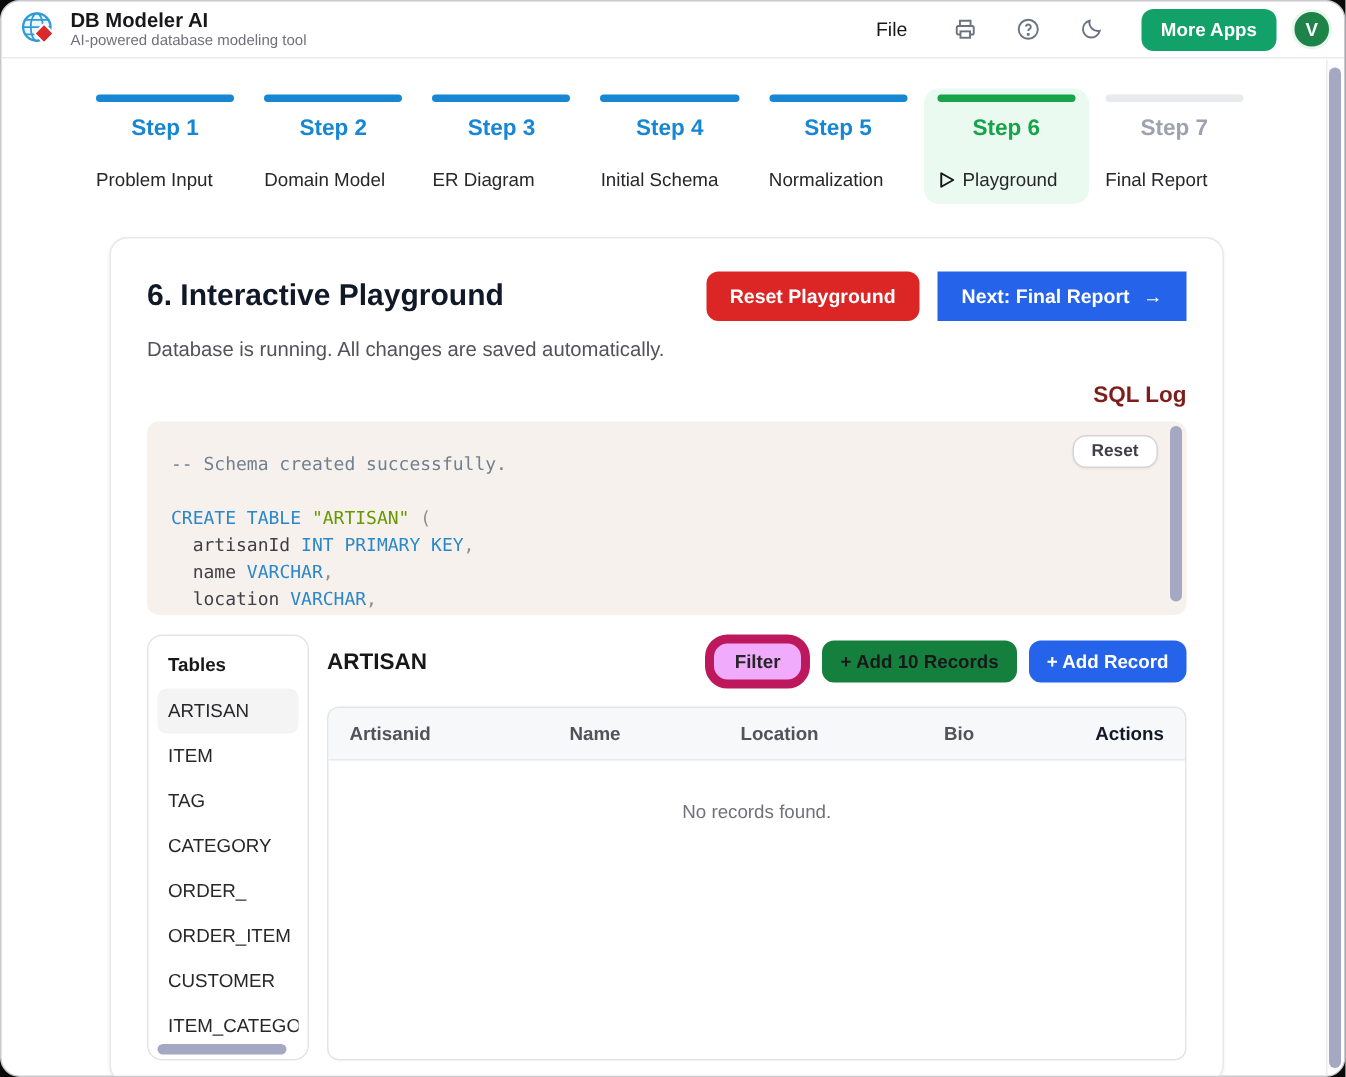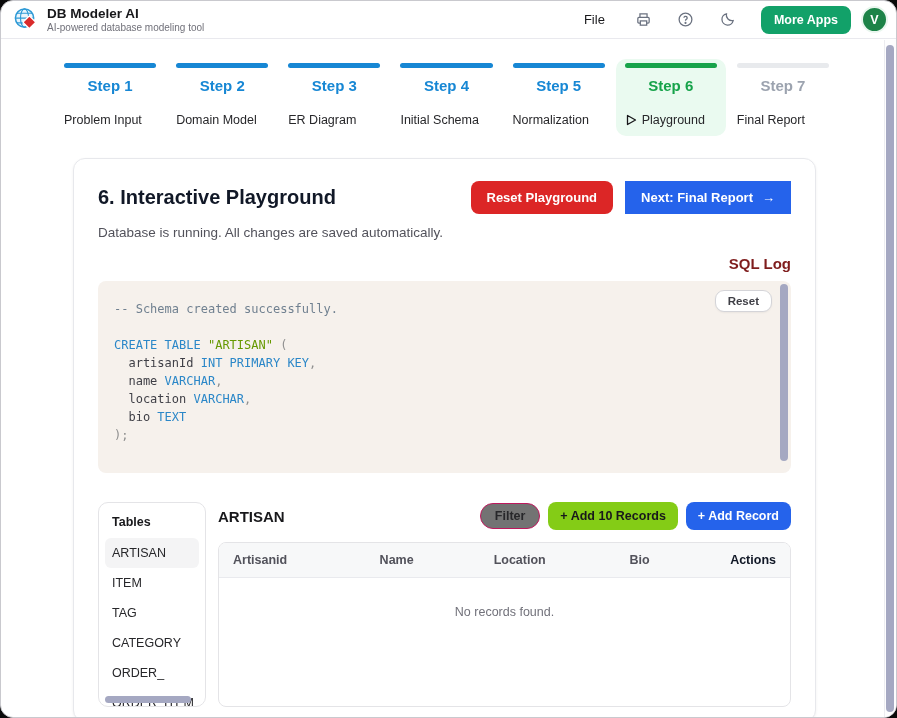--- a/index.html
+++ b/index.html
@@ -34,45 +34,45 @@
 
   
   .card { margin:22px 0 0 72px; width:743px; height:564px; border:1px solid #e7e8ec; border-radius:12px; box-shadow:0 1px 3px rgba(0,0,0,.06); padding:22px 24px 14px; display:flex; flex-direction:column; background:#fff; }
   .card-head { display:flex; align-items:center; }
   .page-title { font-size:20px; font-weight:700; color:#111827; flex:1; }
   .btn-reset { background:#dc2626; color:#fff; border:none; border-radius:8px; font-size:13px; font-weight:600; padding:9px 16px; margin-right:12px; font-family:inherit; }
   .btn-next { background:#2563eb; color:#fff; border:none; border-radius:0; font-size:13px; font-weight:600; padding:9px 16px; font-family:inherit; display:inline-flex; align-items:center; gap:9px; }
   .status-text { margin-top:11px; font-size:13.5px; color:#52525b; }
   .sql-heading { margin-top:15px; font-size:15px; font-weight:700; color:#7f1d1d;text-align:right; }
 
-  .codeblock { position:relative; margin-top:9px; height:192px; background:#f6f1ec; border-radius:8px; overflow:hidden; flex:0 0 auto; }
+  .codeblock { position:relative; margin-top:9px; height:129px; background:#f6f1ec; border-radius:8px; overflow:hidden; flex:0 0 auto; }
   .codepre { padding:19px 26px 0 16px; font-family:"DejaVu Sans Mono", monospace; font-size:12px; line-height:18px; }
   .code-line { white-space:pre; }
   .tok-comment { color:#708090; }
   .tok-keyword { color:#2b87c8; }
   .tok-string  { color:#669900; }
   .tok-plain   { color:#3f3f46; }
   .tok-punct   { color:#8f8f8f; }
   .btn-copy { position:absolute; top:9px; right:19px; background:#fff; border:1px solid #d4d4d8; border-radius:9px; padding:4px 12px; font-size:11.5px; font-weight:600; color:#3f3f46; box-shadow:0 1px 2px rgba(0,0,0,.05); font-family:inherit; }
   .code-scroll { position:absolute; top:3px; right:3px; width:8px; height:calc(100% - 6px); }
   .code-thumb { width:8px; height:95%; background:#a5a8c2; border-radius:4px; }
 
   
-  .bottom { margin-top:29px; display:flex; gap:12px; flex:1; min-height:0; }
+  .bottom { margin-top:13px; display:flex; gap:12px; flex:1; min-height:0; }
   .tables-panel { width:108px; flex:0 0 auto; border:1px solid #e4e4e7; border-radius:10px; padding:10px 6px 12px; position:relative; overflow:hidden; }
   .tables-heading { font-size:12.5px; font-weight:700; color:#18181b; padding:2px 7px 9px; }
   .table-item { font-size:12.5px; color:#27272a; padding:8px 7px; border-radius:6px; white-space:nowrap; overflow:hidden; cursor:pointer; }
   .table-item.selected { background:#f4f4f5; }
   .tables-hscroll { position:absolute; bottom:3px; left:6px; width:86px; height:7px; background:#a5a8c2; border-radius:4px; }
 
   .records-panel { flex:1; min-width:0; display:flex; flex-direction:column; }
   .records-head { display:flex; align-items:center; gap:8px; }
   .records-title { font-size:15px; font-weight:700; color:#18181b; flex:1; }
-  .btn-filter { background:#737373; border:1px solid #be185d; border-radius:15px; padding:5px 14px; font-size:12.5px; font-weight:600; color:#27272a; font-family:inherit; }
-  .btn-add10 { background:#84cc16; border:none; border-radius:8px; padding:7px 12px; font-size:12.5px; font-weight:600; color:#18181b; font-family:inherit; }
+  .btn-filter { background:#f0abfc; border:6px solid #be185d; border-radius:15px; padding:5px 14px; font-size:12.5px; font-weight:600; color:#27272a; font-family:inherit; }
+  .btn-add10 { background:#15803d; border:none; border-radius:8px; padding:7px 12px; font-size:12.5px; font-weight:600; color:#18181b; font-family:inherit; }
   .btn-add { background:#2563eb; border:none; border-radius:8px; padding:7px 12px; font-size:12.5px; font-weight:600; color:#fff; font-family:inherit; }
   .records-table { margin-top:12px; flex:1; border:1px solid #e4e4e7; border-radius:8px; overflow:hidden; display:flex; flex-direction:column; }
   .thead { display:grid; grid-template-columns:27% 21% 25% 14% 13%; background:#f7f8f9; border-bottom:1px solid #e9eaee; padding:10px 14px; }
   .th { font-size:12.5px; font-weight:600; color:#52525b; }
   .th.actions { text-align:right; color:#111827; font-weight:700; }
   .empty-msg { text-align:center; padding-top:27px; font-size:12.5px; color:#71717a; }
 
   
   .win-scroll { position:absolute; top:39px; right:0; bottom:0; width:12px; background:#fdfdfe; border-left:1px solid #ececf0; }
   .win-thumb { position:absolute; top:5px; right:2px; width:8px; height:calc(100% - 10px); background:#a5a8c2; border-radius:4px; }

